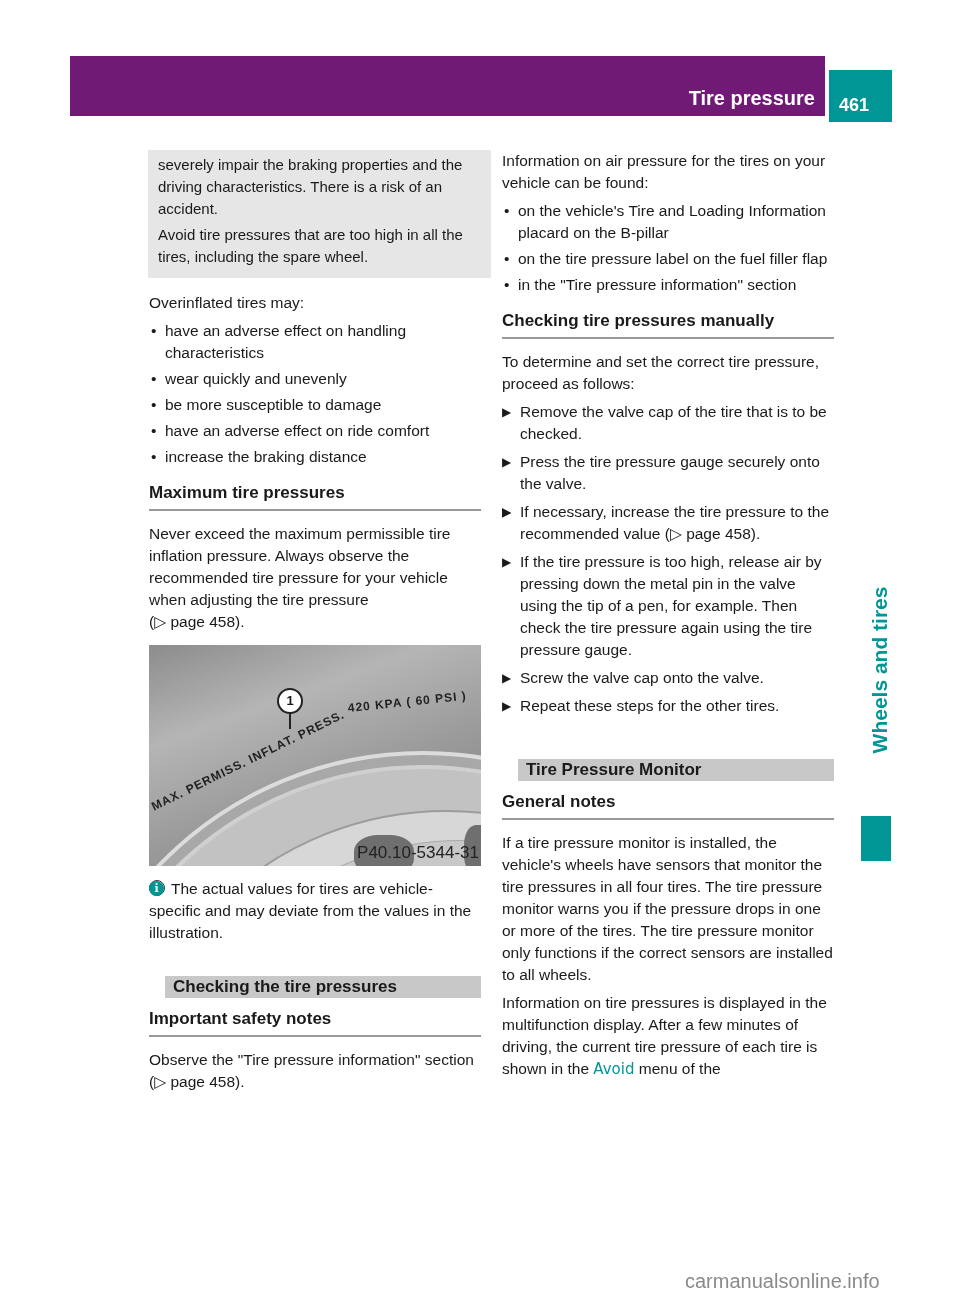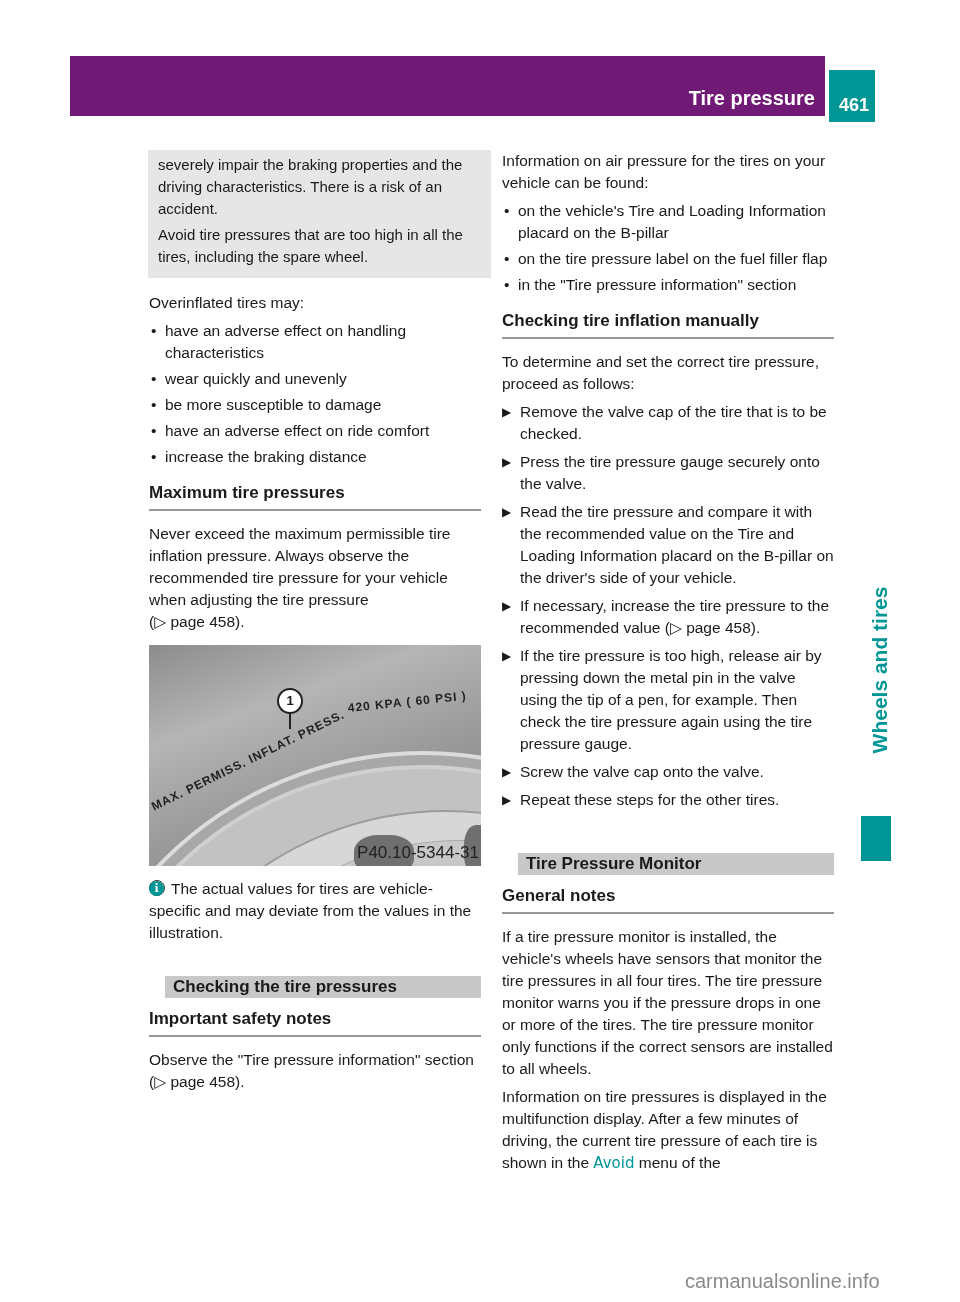--- a/index.html
+++ b/index.html
@@ -10,21 +10,21 @@
   }
   .header-bar {
     position:absolute; left:70px; top:56px; width:755px; height:60px;
     background:#701a75;
   }
   .header-title {
     position:absolute; right:10px; bottom:6px;
     color:#ffffff; font-weight:bold; font-size:20px;
   }
   .header-page {
-    position:absolute; left:829px; top:70px; width:46px; height:52px;
+    position:absolute; left:829px; top:70px; width:63px; height:52px;
     background:#009696; color:#fff; font-weight:bold; font-size:18px;
   }
   .header-page span { position:absolute; left:10px; bottom:6px; }
 
   .col { position:absolute; top:150px; width:332px; font-size:15.5px; line-height:22px; }
   .col-left { left:149px; }
   .col-right { left:502px; }
 
   .warn-box {
     background:#e6e6e6; padding:4px 8px 6px 10px; margin-left:-1px; margin-right:-10px;
@@ -142,26 +142,26 @@
   <p>Observe the "Tire pressure information" section (▷ page 458).</p>
 </div>
 
 <div class="col col-right">
   <p>Information on air pressure for the tires on your vehicle can be found:</p>
   <ul class="bullets">
     <li><span class="mk">•</span><span>on the vehicle's Tire and Loading Information placard on the B-pillar</span></li>
     <li><span class="mk">•</span><span>on the tire pressure label on the fuel filler flap</span></li>
     <li><span class="mk">•</span><span>in the "Tire pressure information" section</span></li>
   </ul>
-  <div class="sub-head">Checking tire inflation manually</div>
+  <div class="sub-head">Checking tire pressures manually</div>
   <p>To determine and set the correct tire pressure, proceed as follows:</p>
   <ul class="steps">
     <li><span class="mk">▶</span><span>Remove the valve cap of the tire that is to be checked.</span></li>
     <li><span class="mk">▶</span><span>Press the tire pressure gauge securely onto the valve.</span></li>
-    <li><span class="mk">▶</span><span>Read the tire pressure and compare it with the recommended value on the Tire and Loading Information placard on the B-pillar on the driver's side of your vehicle.</span></li>
+    <li><span class="mk">▶</span></li>
     <li><span class="mk">▶</span><span>If necessary, increase the tire pressure to the recommended value (▷ page 458).</span></li>
     <li><span class="mk">▶</span><span>If the tire pressure is too high, release air by pressing down the metal pin in the valve using the tip of a pen, for example. Then check the tire pressure again using the tire pressure gauge.</span></li>
     <li><span class="mk">▶</span><span>Screw the valve cap onto the valve.</span></li>
     <li><span class="mk">▶</span><span>Repeat these steps for the other tires.</span></li>
   </ul>
 
   <div style="height:36px"></div>
   <div class="section-head">Tire Pressure Monitor</div>
   <div class="sub-head" style="margin-top:10px">General notes</div>
   <p>If a tire pressure monitor is installed, the vehicle's wheels have sensors that monitor the tire pressures in all four tires. The tire pressure monitor warns you if the pressure drops in one or more of the tires. The tire pressure monitor only functions if the correct sensors are installed to all wheels.</p>

